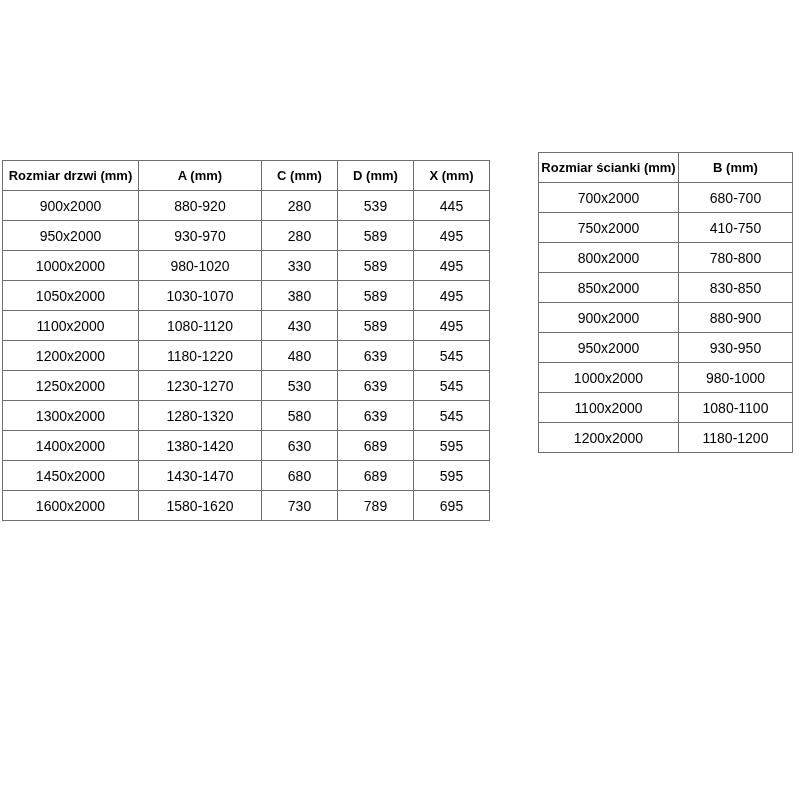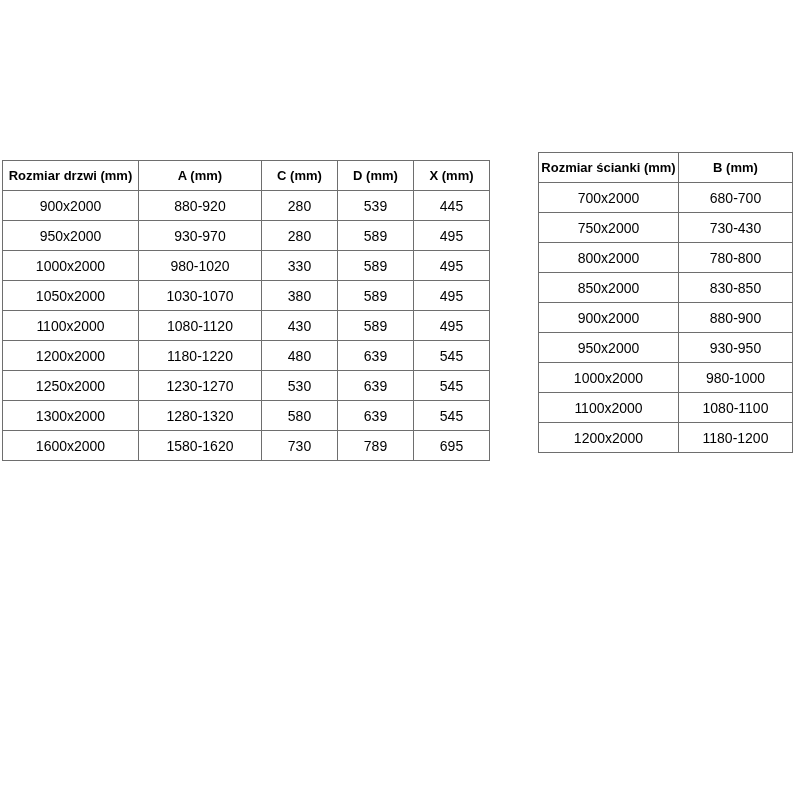--- a/index.html
+++ b/index.html
@@ -130,20 +130,34 @@
         <td>545</td>
       </tr>
       <tr>
         <td>1300x2000</td>
         <td>1280-1320</td>
         <td>580</td>
         <td>639</td>
         <td>545</td>
       </tr>
       <tr>
+        <td>1400x2000</td>
+        <td>1380-1420</td>
+        <td>630</td>
+        <td>689</td>
+        <td>595</td>
+      </tr>
+      <tr>
+        <td>1450x2000</td>
+        <td>1430-1470</td>
+        <td>680</td>
+        <td>689</td>
+        <td>595</td>
+      </tr>
+      <tr>
         <td>1600x2000</td>
         <td>1580-1620</td>
         <td>730</td>
         <td>789</td>
         <td>695</td>
       </tr>
     </tbody>
 </table>
 
 <table class="dim-table" id="wall-sizes-table">
@@ -157,21 +171,21 @@
         <th>B (mm)</th>
       </tr>
     </thead>
   <tbody>
       <tr>
         <td>700x2000</td>
         <td>680-700</td>
       </tr>
       <tr>
         <td>750x2000</td>
-        <td>730-430</td>
+        <td>410-750</td>
       </tr>
       <tr>
         <td>800x2000</td>
         <td>780-800</td>
       </tr>
       <tr>
         <td>850x2000</td>
         <td>830-850</td>
       </tr>
       <tr>

